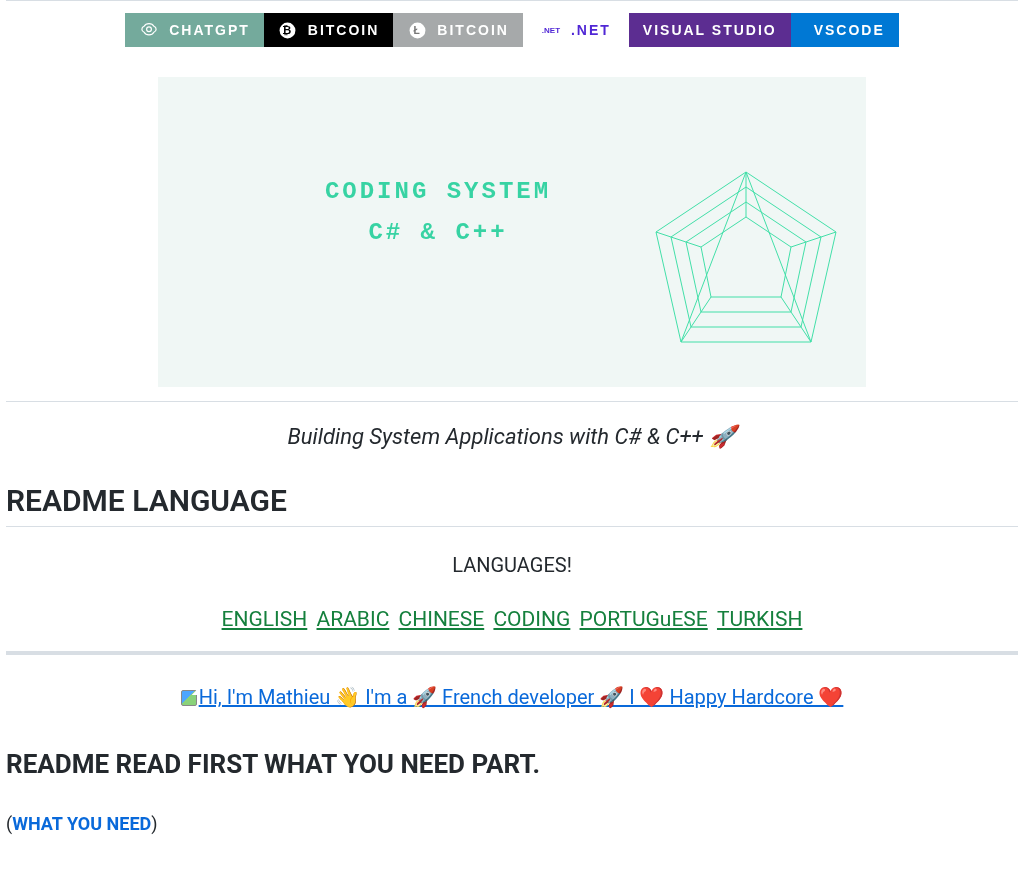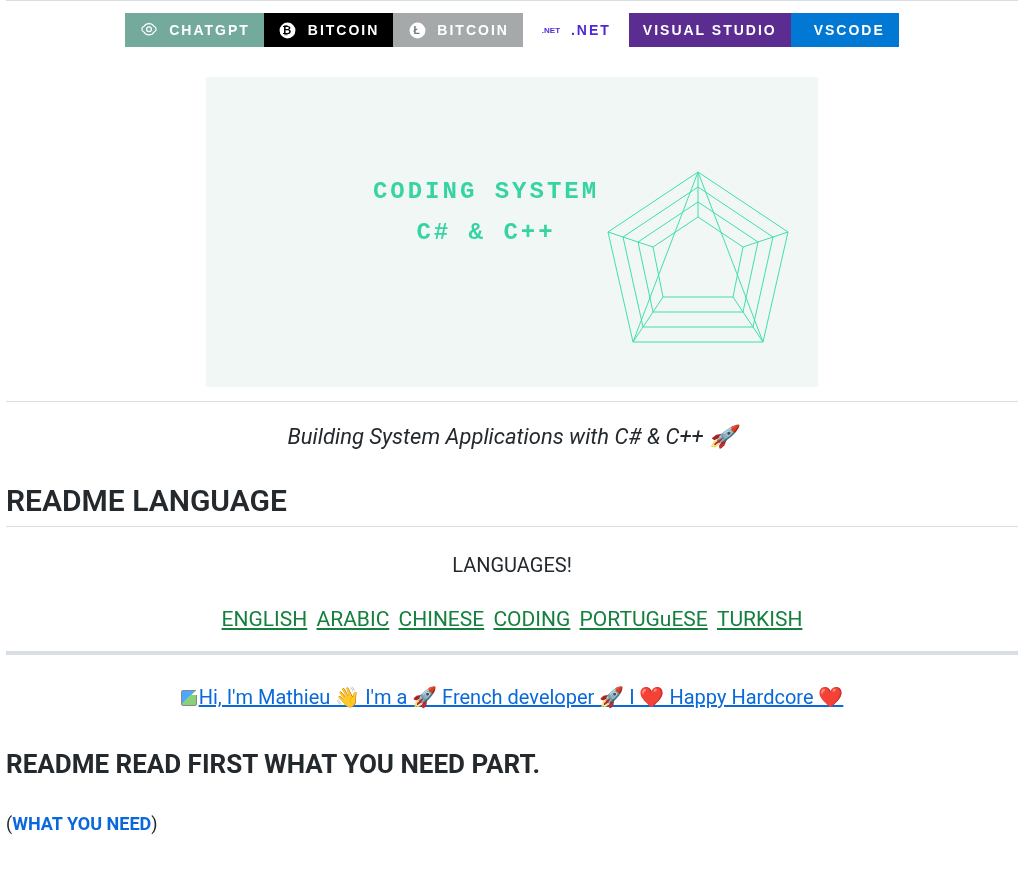--- a/index.html
+++ b/index.html
@@ -64,21 +64,21 @@
   .badge-vscode    { background: #0078d4; padding-left: 23px; }
   .badge-dotnet .icon-label { font-size: 8px; font-weight: 700; letter-spacing: 0; }
 
   
   .hero-wrap {
     display: flex;
     justify-content: center;
     margin-bottom: 14px;
   }
   .hero {
-    width: 612px;
+    width: 708px;
     height: 310px;
     background: #f0f7f5;
     position: relative;
     overflow: hidden;
   }
   .hero-text {
     position: absolute;
     left: 90px;
     top: 95px;
     font-family: "Courier New", monospace;

